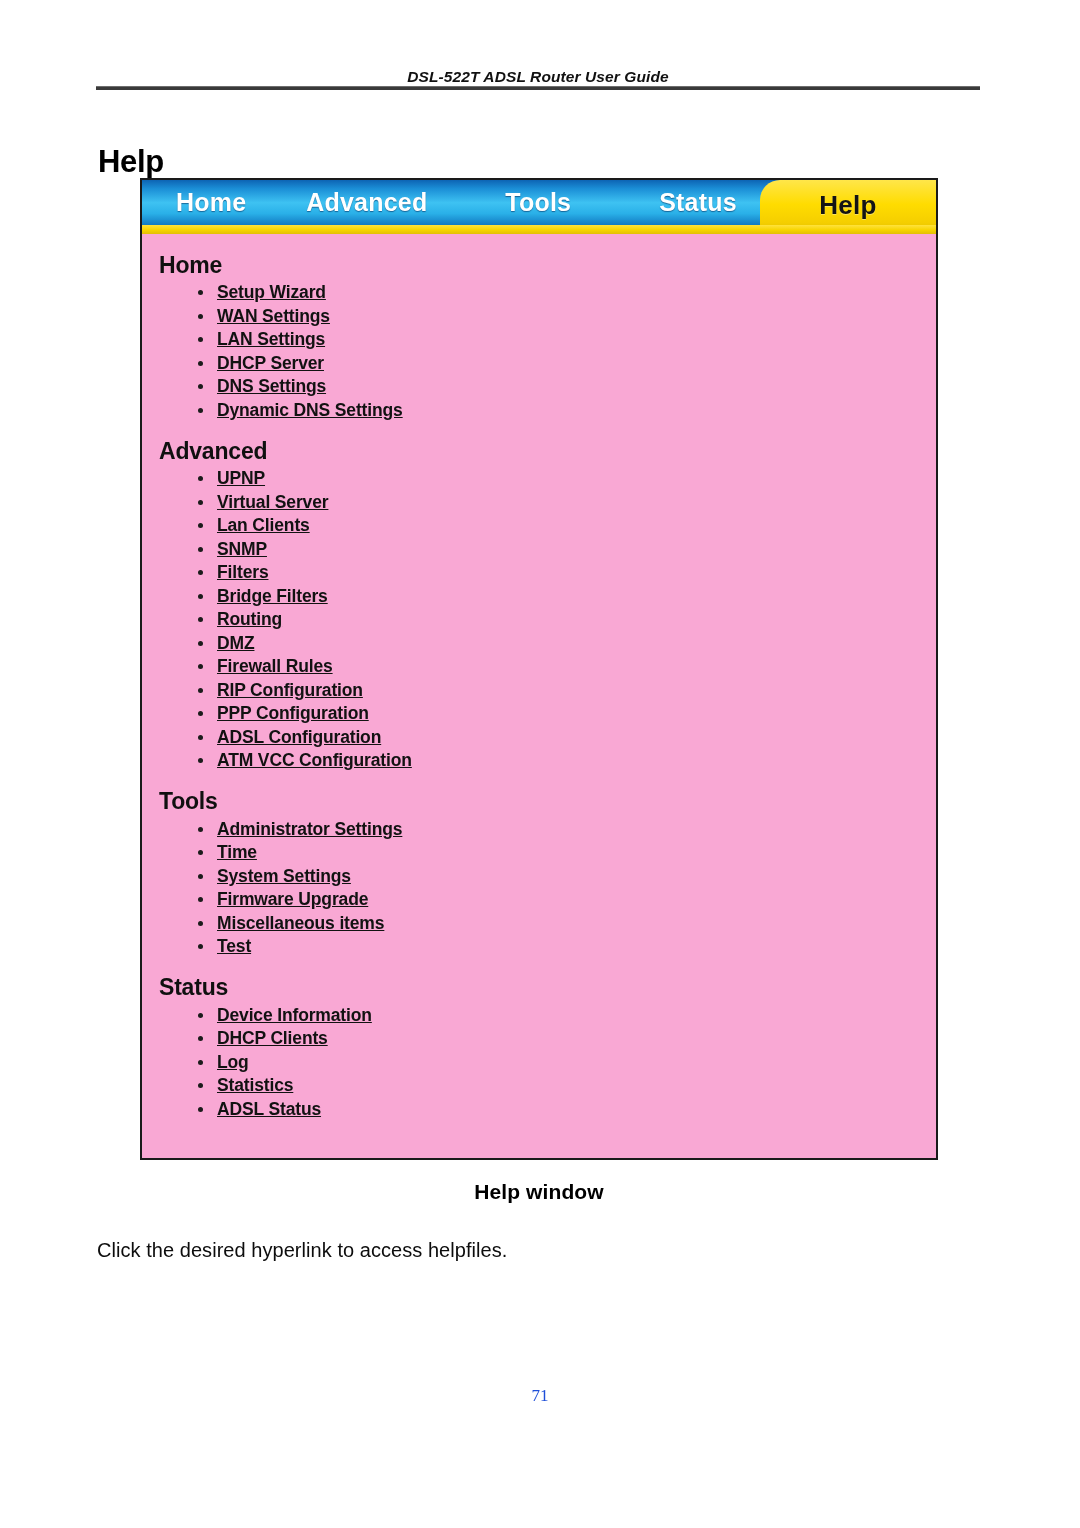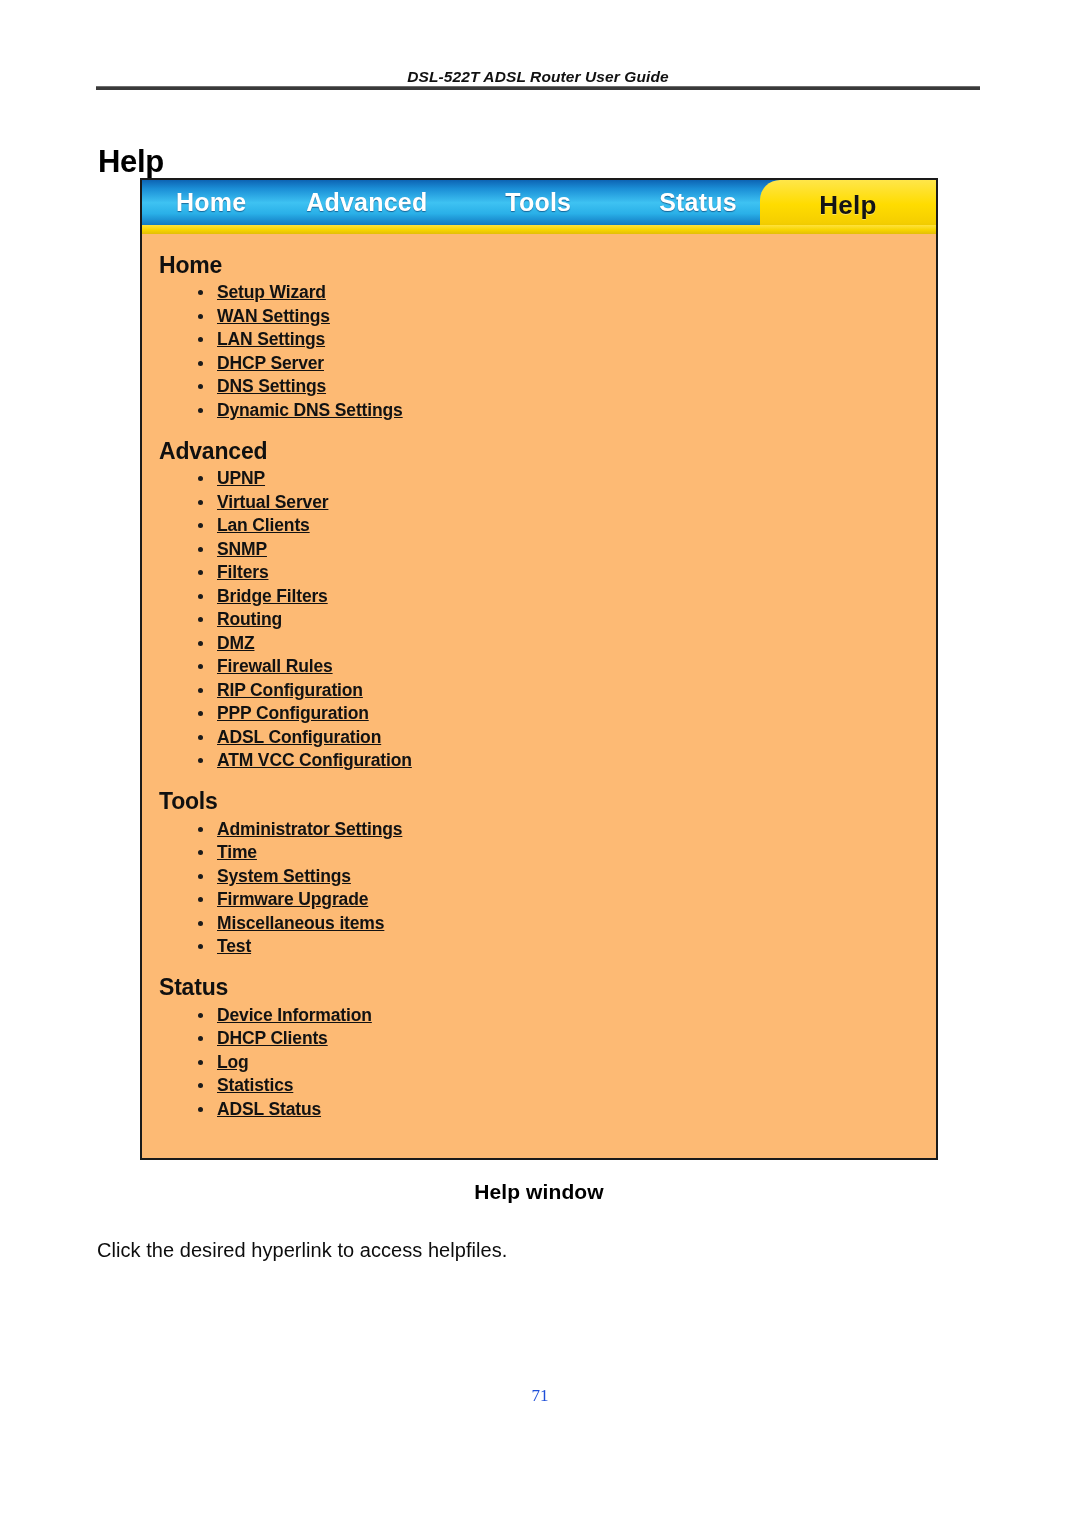--- a/index.html
+++ b/index.html
@@ -49,21 +49,21 @@
   }
 
   
   .figure-panel {
     position: absolute;
     left: 140px;
     top: 178px;
     width: 798px;
     height: 982px;
     border: 2px solid #1a1a1a;
-    background: #fdba74;
+    background: #f9a8d4;
     box-sizing: border-box;
     overflow: hidden;
   }
 
   
   .navbar {
     position: relative;
     height: 54px;
     width: 100%;
     background: linear-gradient(to bottom,

